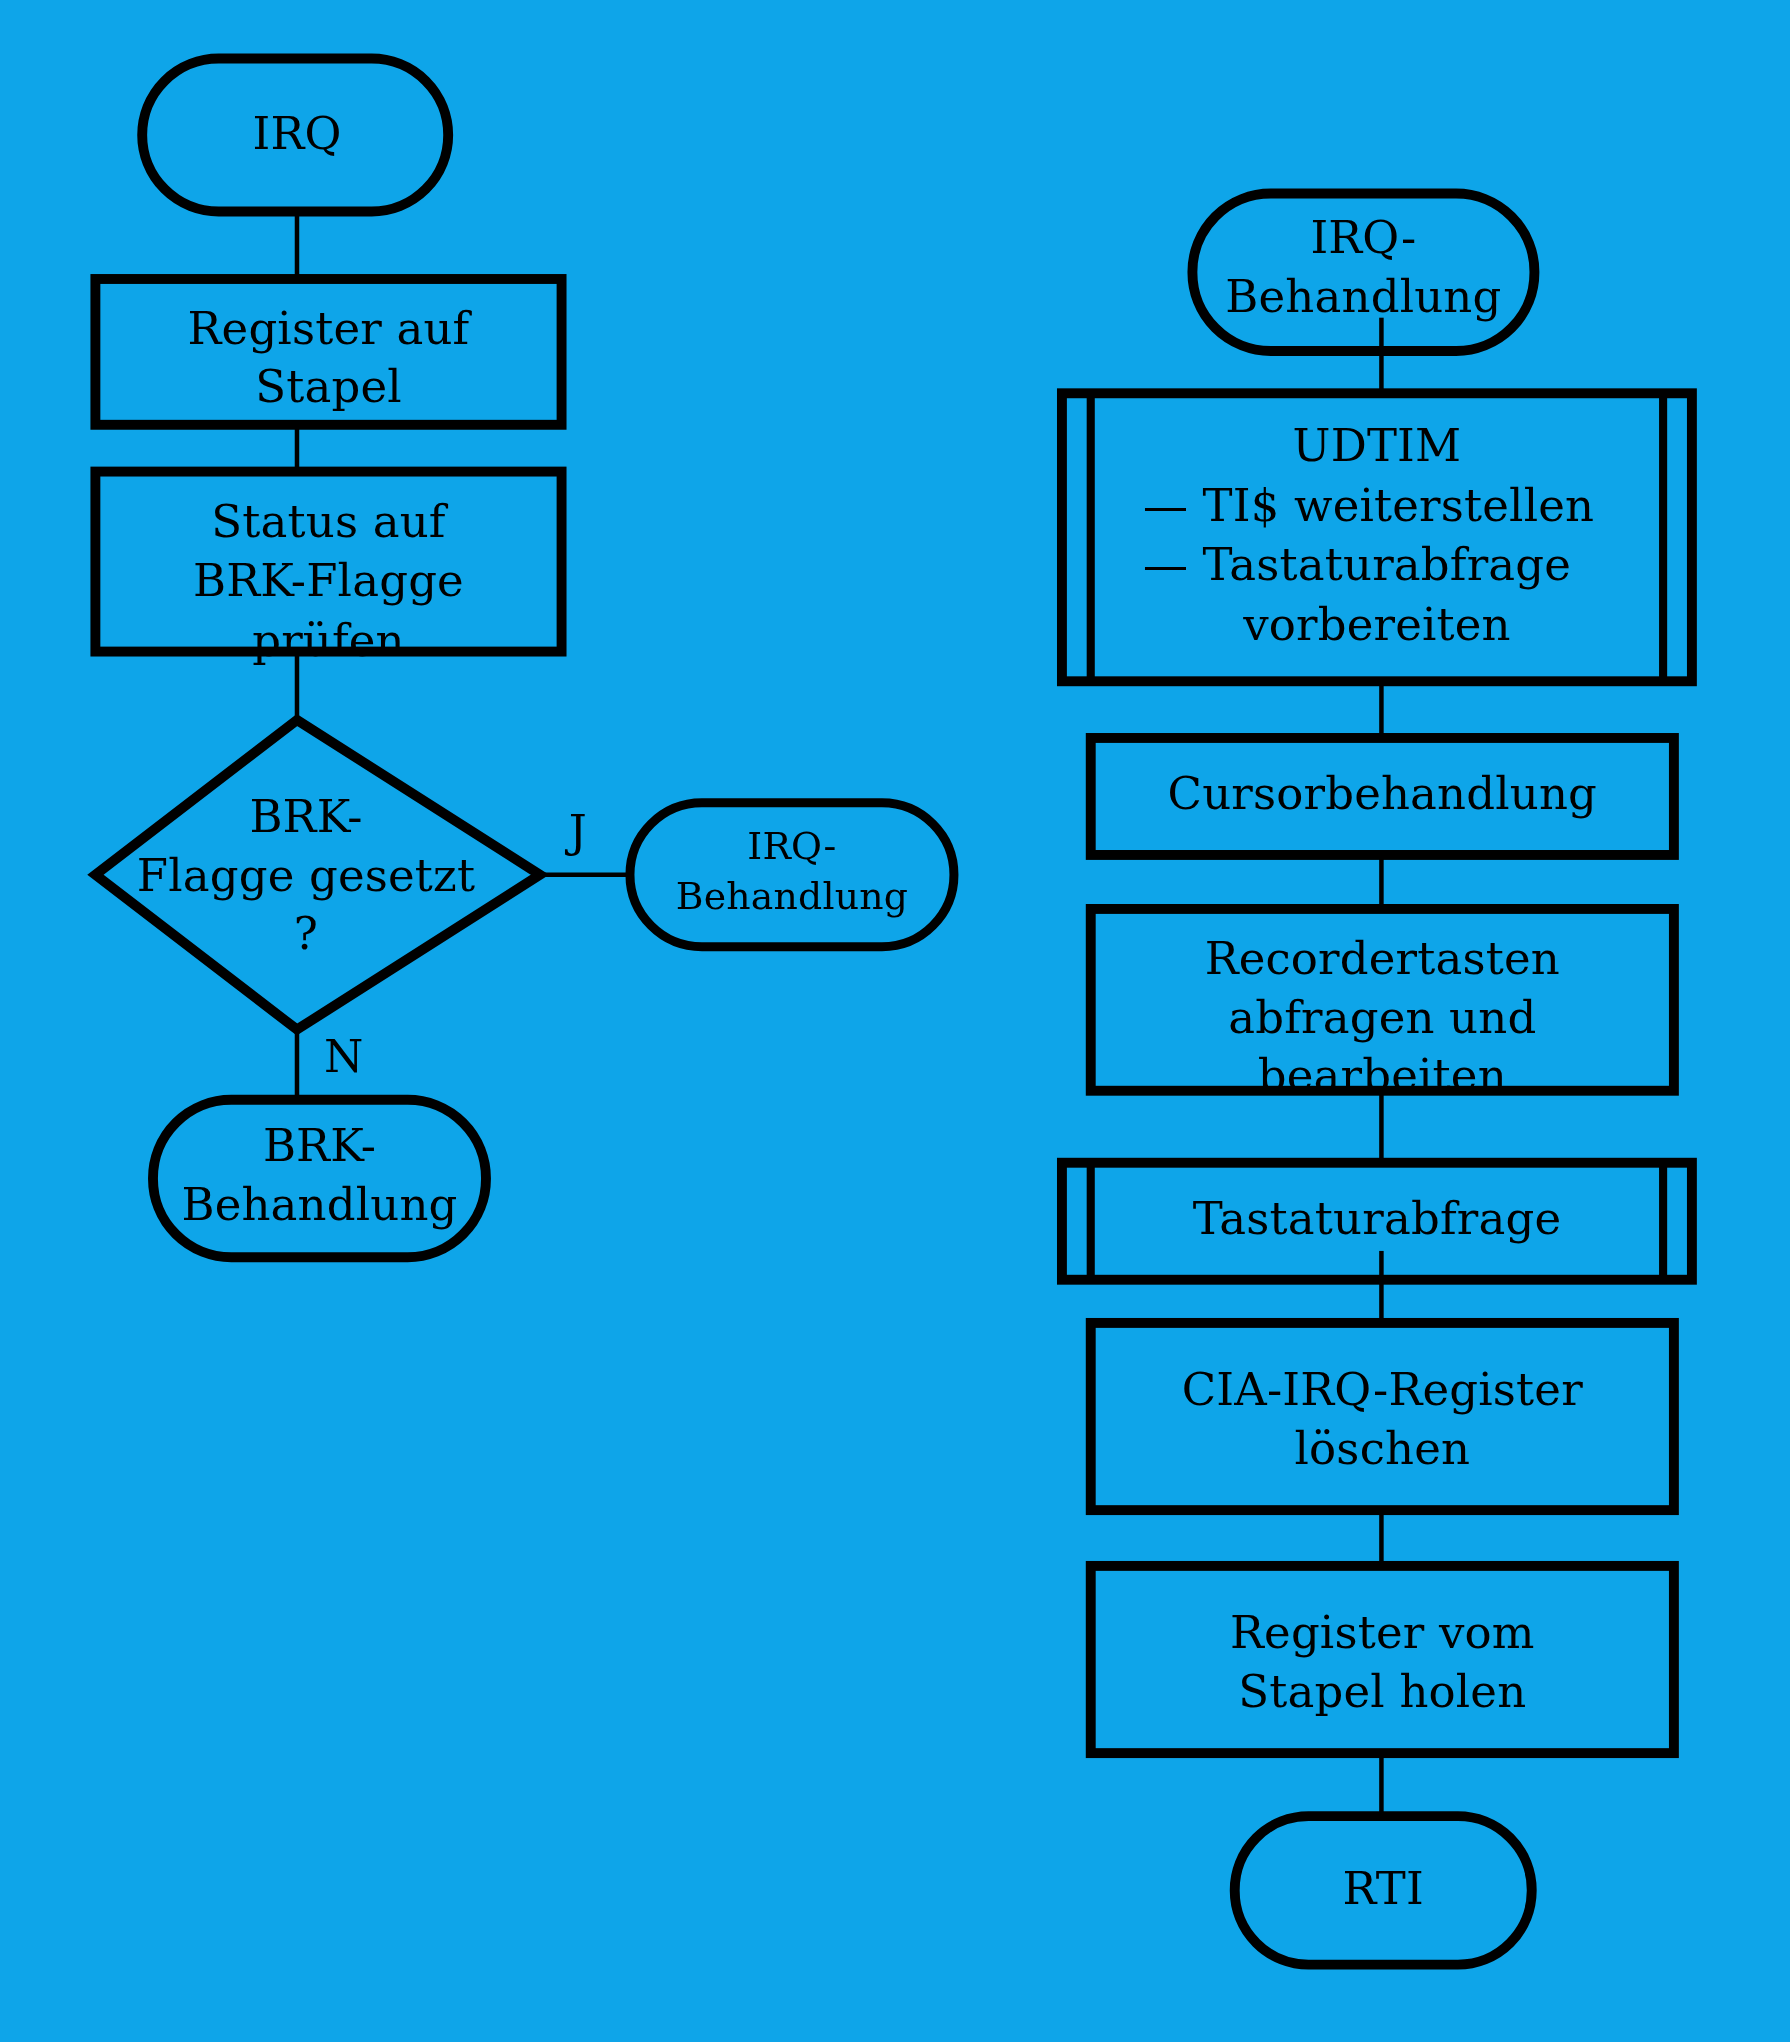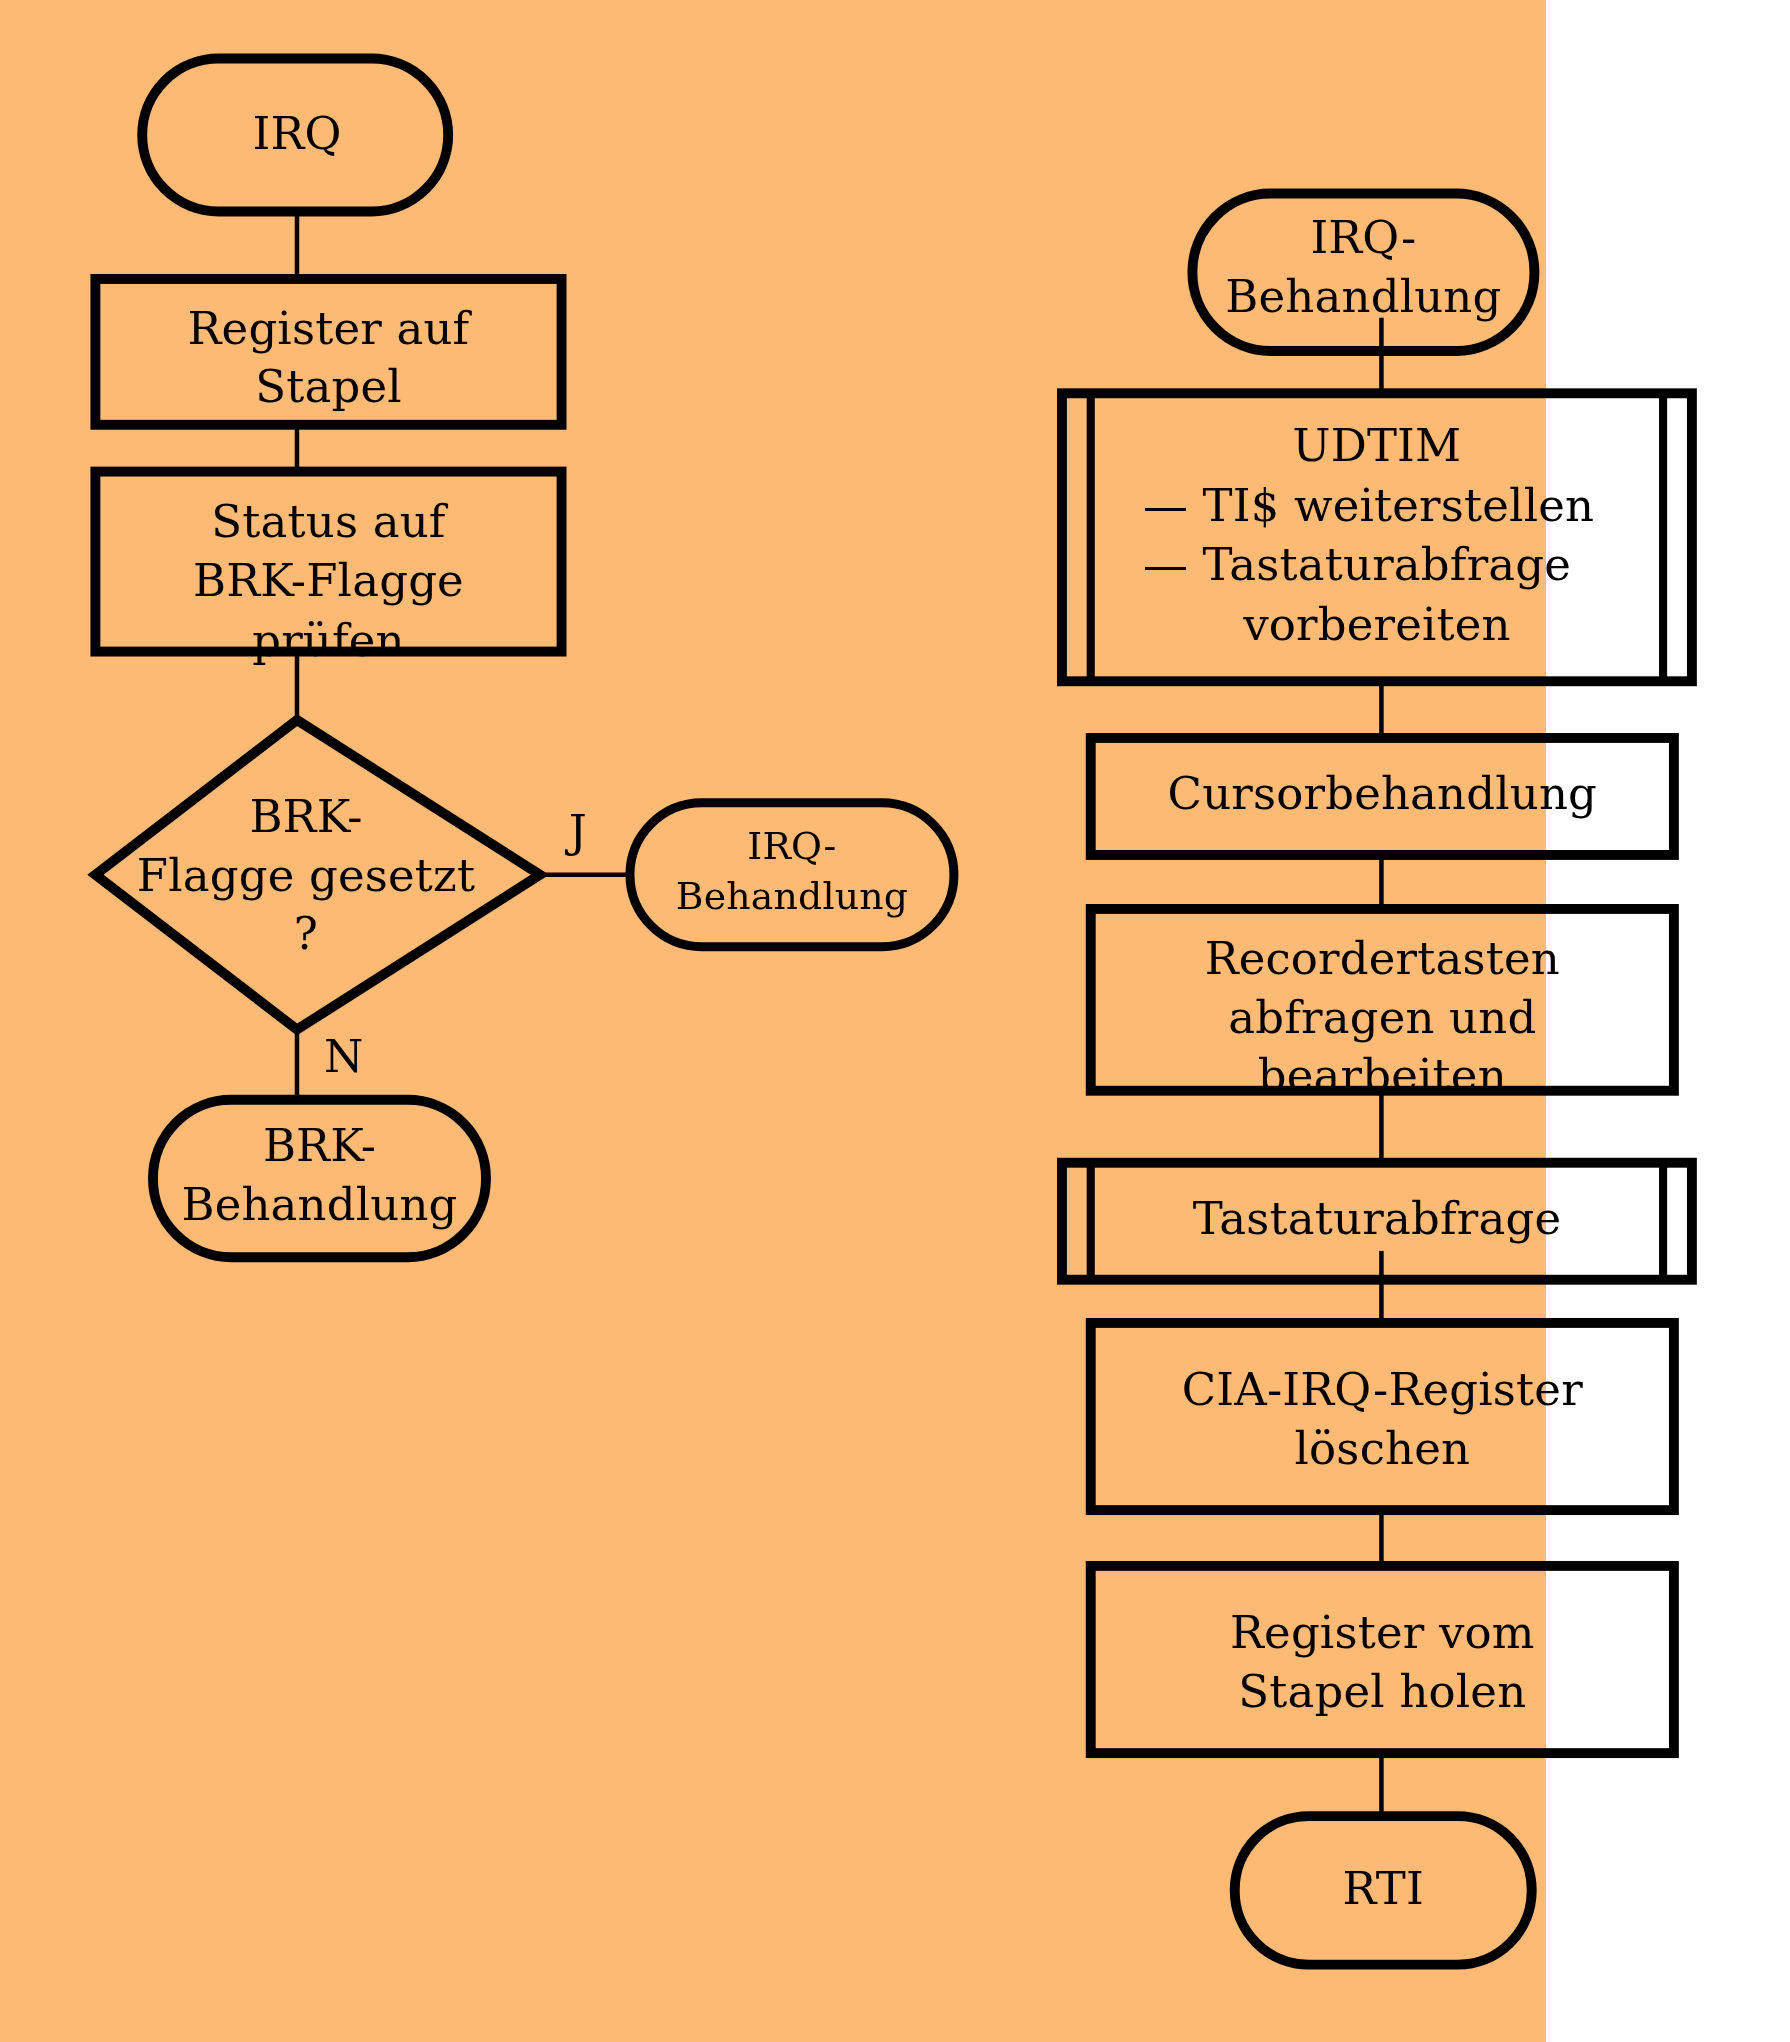--- a/index.html
+++ b/index.html
@@ -8,23 +8,23 @@
     background: #ffffff;
   }
   body {
     width: 1790px;
     height: 2042px;
     font-family: "DejaVu Serif", serif;
     overflow: hidden;
   }
   #chart-root {
     position: relative;
-    width: 1546px;
+    width: 1790px;
     height: 2042px;
-    background: #fdba74;
+    background: #0ea5e9;
     text-decoration: underline;
   }
   svg.flow {
     position: absolute;
     inset: 0;
     width: 1790px;
     height: 2042px;
     display: block;
   }
   .shape-fill   { fill: #ffffff; }

